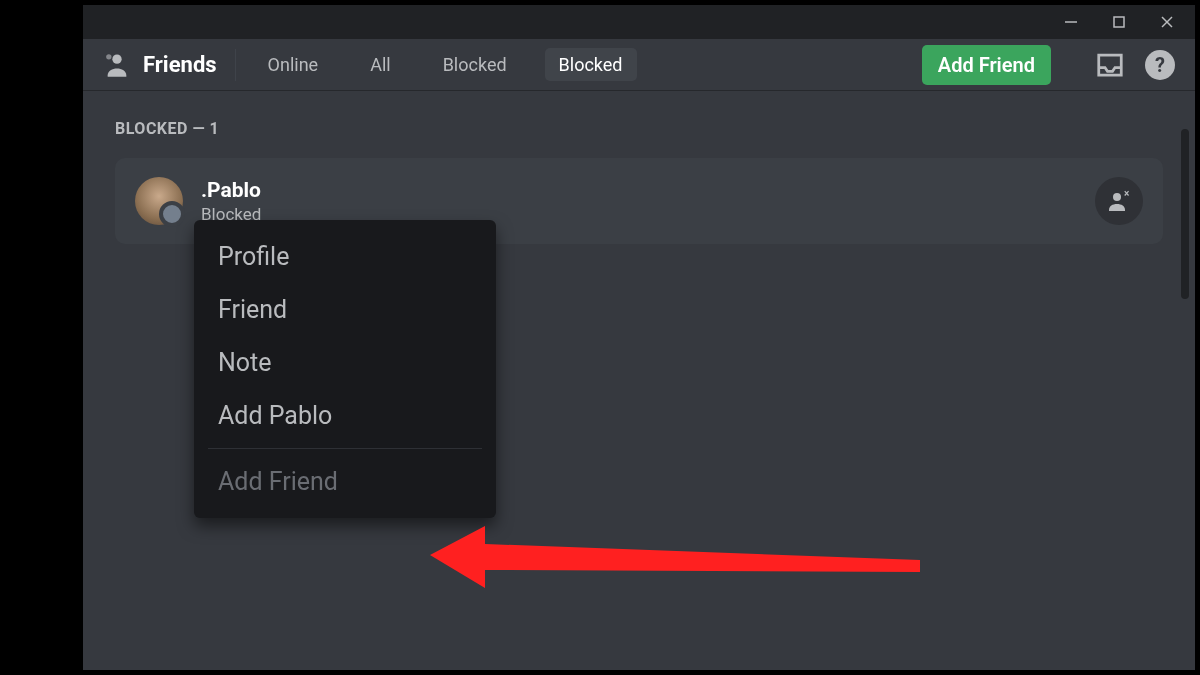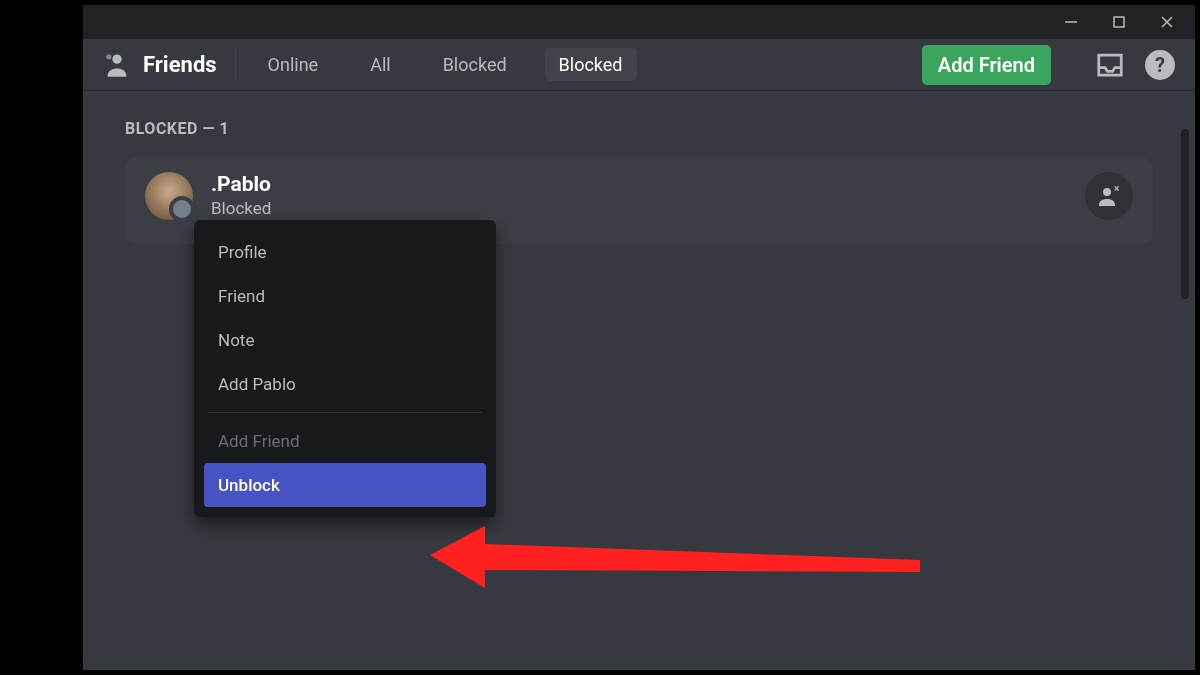--- a/index.html
+++ b/index.html
@@ -11,33 +11,33 @@
     .header { height: 52px; display: flex; align-items: center; padding: 0 20px; border-bottom: 1px solid #26282c; }
     .friends-icon { width: 28px; height: 28px; margin-right: 12px; }
     .friends-label { color: #fff; font-weight: 700; font-size: 22px; margin-right: 18px; }
     .divider-v { width: 1px; height: 32px; background: #4f545c60; margin-right: 18px; }
     .tab { color: #b9bbbe; font-size: 18px; padding: 6px 14px; border-radius: 5px; margin-right: 24px; cursor: pointer; }
     .tab.active { background: #4f545c66; color: #fff; }
     .add-friend-btn { background: #3ba55d; color: #fff; font-weight: 600; font-size: 20px; padding: 8px 16px; border-radius: 5px; cursor: pointer; margin-right: 24px; }
     .header-spacer { flex: 1; }
     .header-icon { width: 30px; height: 30px; color: #b9bbbe; margin-left: 20px; cursor: pointer; display: flex; align-items: center; justify-content: center; }
     .help-icon { width: 30px; height: 30px; border-radius: 50%; background: #b9bbbe; color: #36393f; display: flex; align-items: center; justify-content: center; font-weight: 700; font-size: 20px; margin-left: 20px; cursor: pointer; }
-    .content { flex: 1; padding: 28px 42px; position: relative; }
+    .content { flex: 1; padding: 28px 32px; position: relative; }
     .section-header { color: #b9bbbe; font-size: 16px; font-weight: 700; letter-spacing: 0.5px; margin-bottom: 20px; text-transform: uppercase; }
-    .user-row { display: flex; background: #3b3f45; border-radius: 10px; padding: 14px 20px; height: 86px; position: relative; }
+    .user-row { display: flex; align-items: center; background: #3b3f45; border-radius: 10px; padding: 14px 20px; height: 86px; position: relative; }
     .avatar-wrap { position: relative; width: 48px; height: 48px; margin-right: 18px; }
     .avatar { width: 48px; height: 48px; border-radius: 50%; background: radial-gradient(circle at 50% 40%, #c9a98b 0%, #8b6f52 60%, #5a4635 100%); }
     .status-dot { position: absolute; bottom: -2px; right: -2px; width: 18px; height: 18px; border-radius: 50%; background: #747f8d; border: 4px solid #3b3f45; box-sizing: content-box; }
     .user-name { color: #fff; font-weight: 700; font-size: 21px; }
     .user-sub { color: #b9bbbe; font-size: 17px; margin-top: 2px; }
     .row-spacer { flex: 1; }
     .unblock-circle { width: 48px; height: 48px; border-radius: 50%; background: #2f3136; display: flex; align-items: center; justify-content: center; cursor: pointer; }
     .unblock-circle svg { width: 24px; height: 24px; color: #b9bbbe; }
     .context-menu { position: absolute; left: 194px; top: 220px; width: 302px; background: #18191c; border-radius: 6px; padding: 10px; box-shadow: 0 8px 16px rgba(0,0,0,0.5); z-index: 100; }
-    .ctx-item { color: #b9bbbe; font-size: 17px; padding: 12px 14px; border-radius: 4px; cursor: pointer; }
+    .ctx-item { color: #b9bbbe; font-size: 25px; padding: 12px 14px; border-radius: 4px; cursor: pointer; }
     .ctx-item.disabled { color: #6a6d73; cursor: default; }
     .ctx-item.highlighted { background: #4752c4; color: #fff; font-weight: 500; }
     .ctx-divider { height: 1px; background: #2e3035; margin: 6px 4px; }
     .arrow { position: absolute; left: 430px; top: 520px; z-index: 200; pointer-events: none; }
     .scrollbar { position: absolute; right: 6px; top: 124px; width: 8px; height: 170px; background: #202225; border-radius: 4px; }
   </style>
 </head>
 <body>
 
 <div class="window">
@@ -110,21 +110,20 @@
   <div class="scrollbar"></div>
 </div>
 
 <div class="context-menu">
   <div class="ctx-item">Profile</div>
   <div class="ctx-item">Friend</div>
   <div class="ctx-item">Note</div>
   <div class="ctx-item">Add Pablo</div>
   <div class="ctx-divider"></div>
   <div class="ctx-item disabled">Add Friend</div>
-  <div class="ctx-item highlighted">Unblock</div>
 </div>
 
 <svg class="arrow" width="500" height="100" viewBox="0 0 500 100">
   <defs>
     <linearGradient id="ag" x1="0" y1="0" x2="1" y2="0">
       <stop offset="0%" stop-color="#ff2020"></stop>
       <stop offset="100%" stop-color="#ff2020"></stop>
     </linearGradient>
   </defs>
   <polygon points="0,35 55,6 55,24 490,40 490,52 55,50 55,68" fill="url(#ag)"></polygon>

